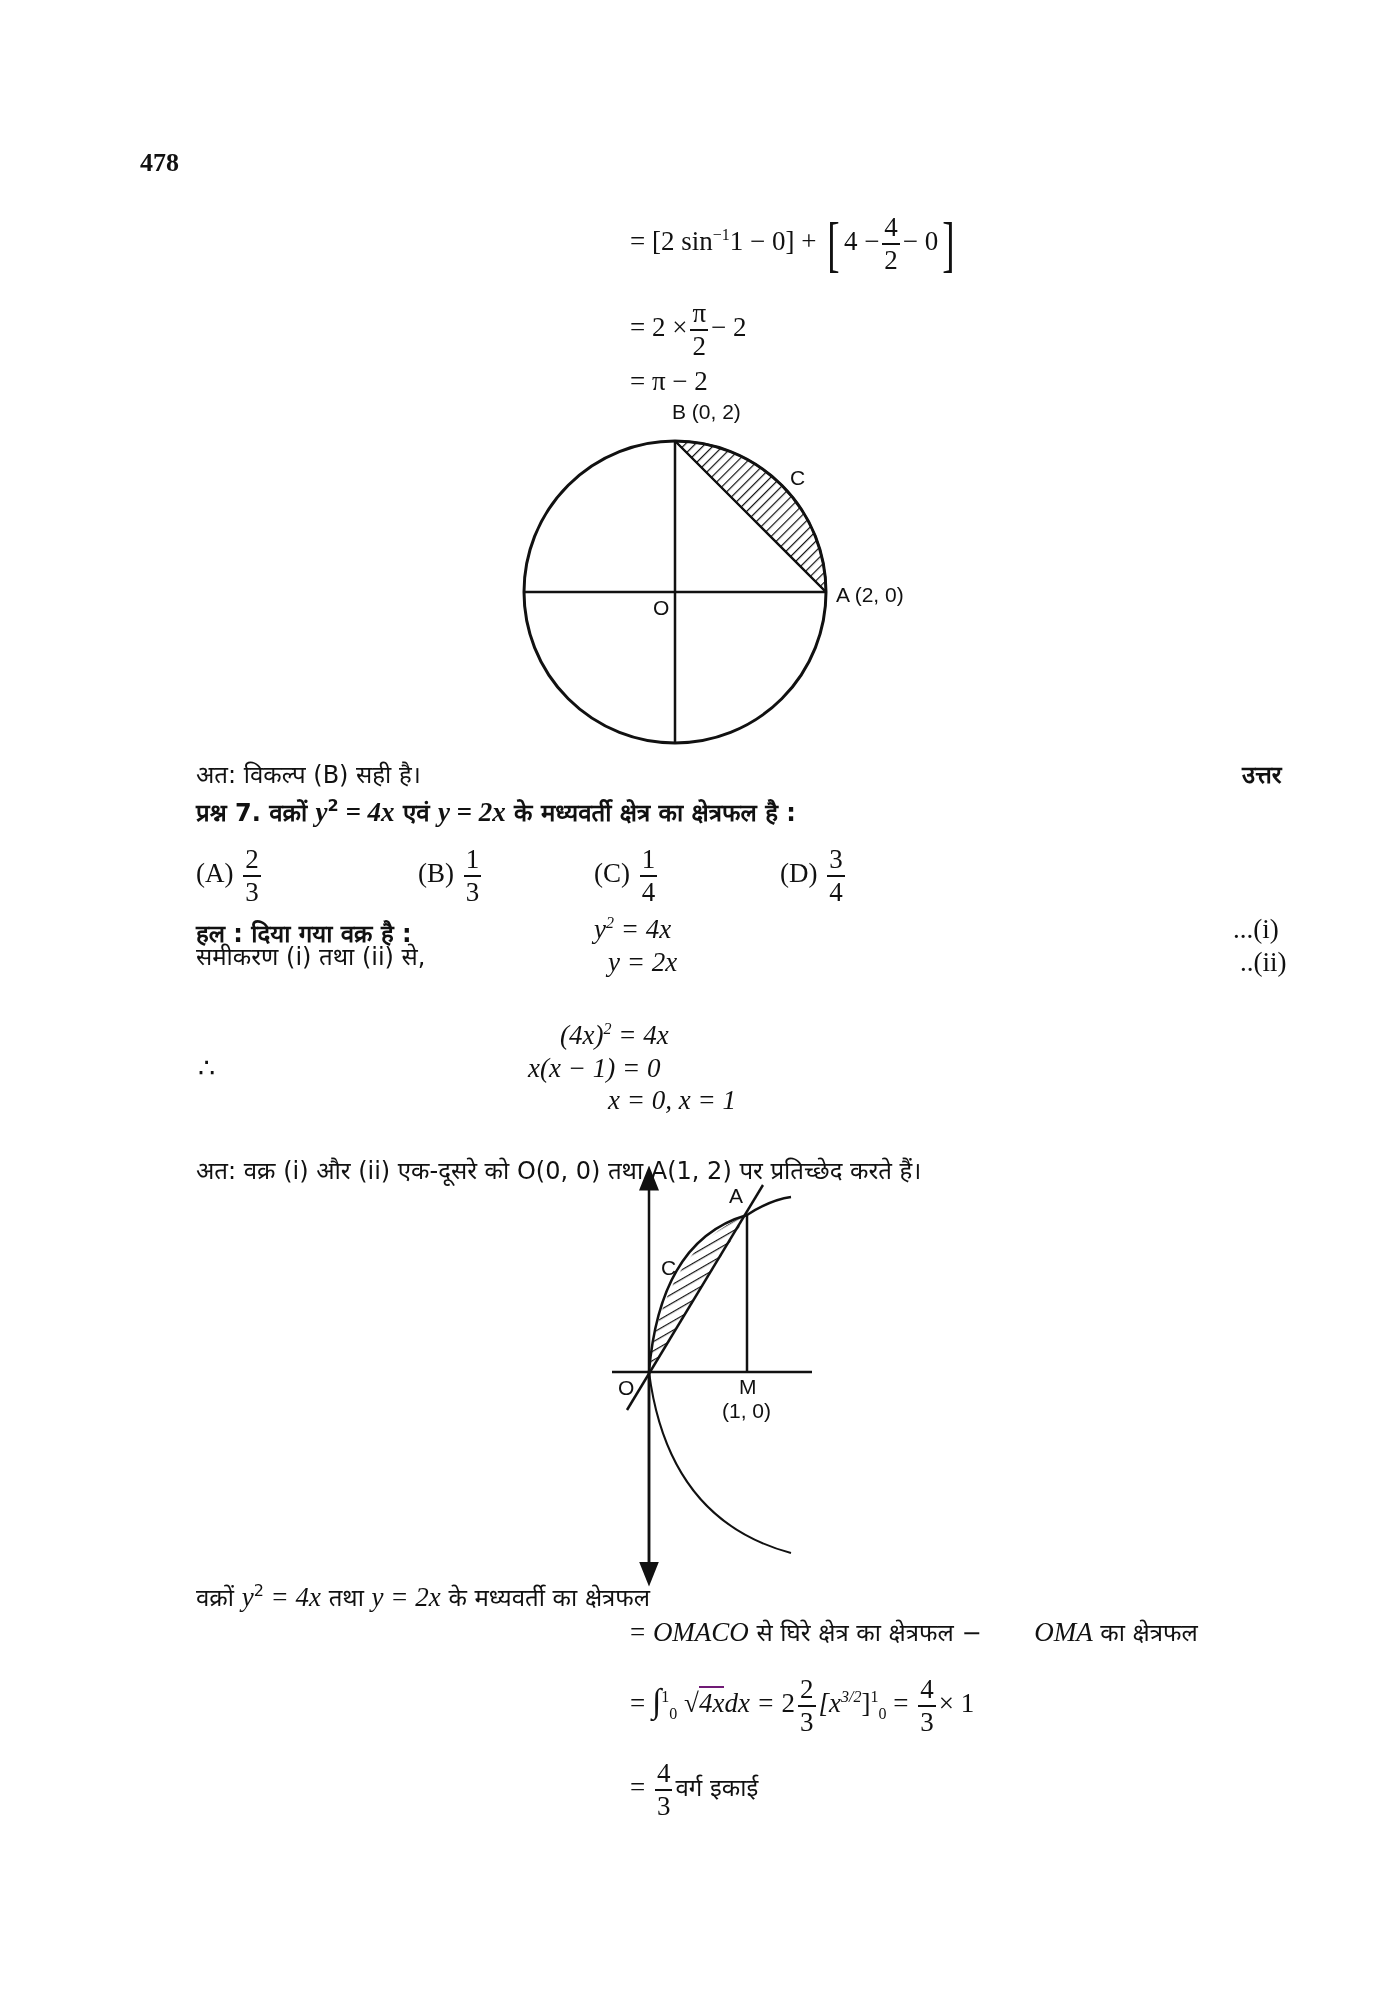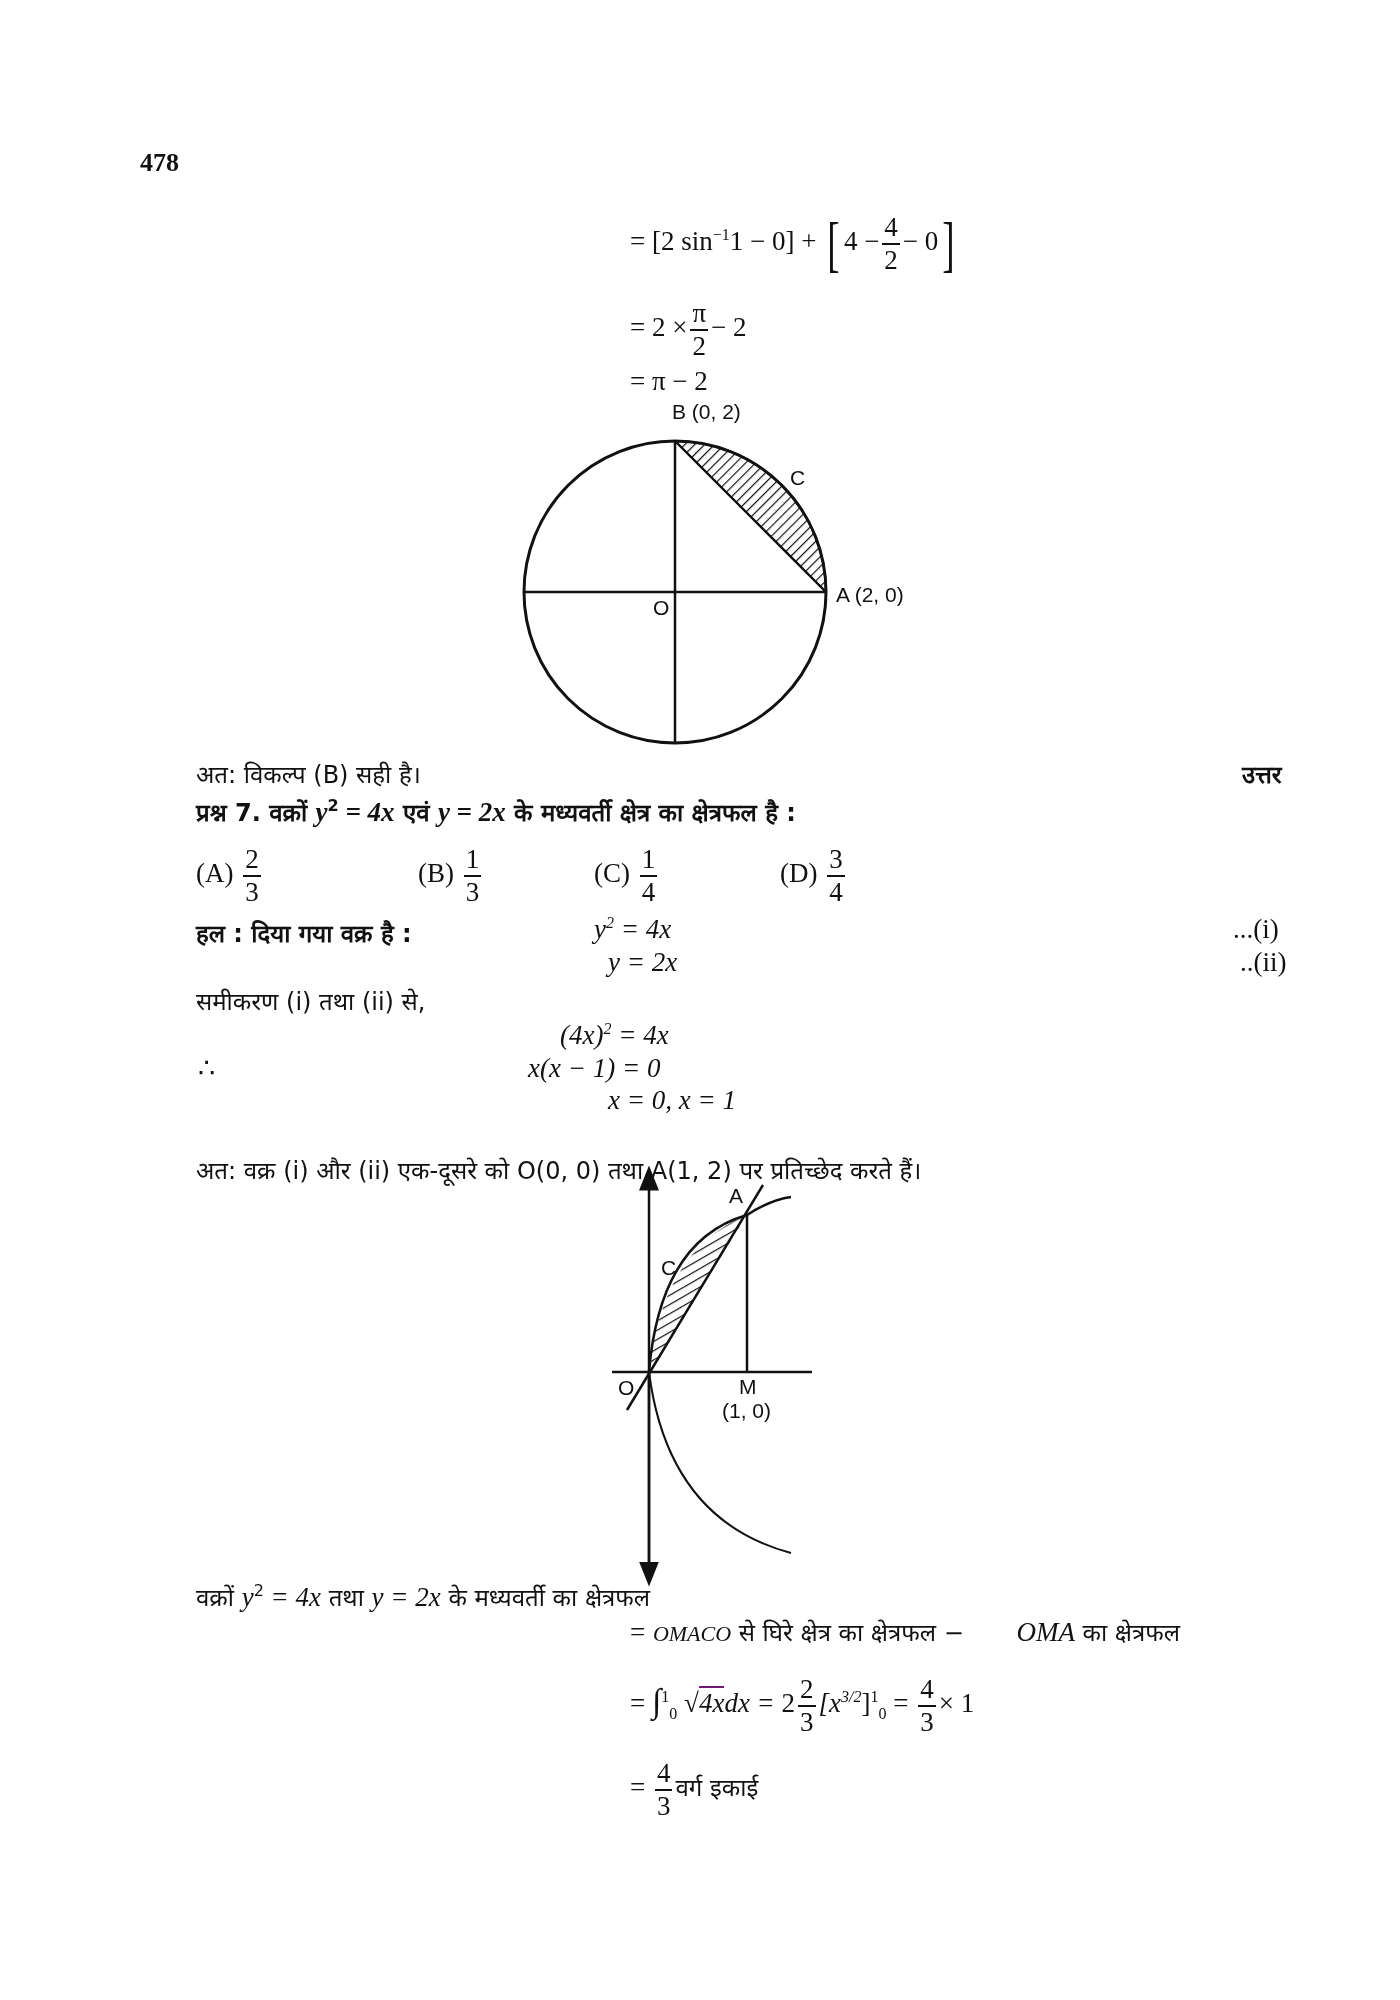--- a/index.html
+++ b/index.html
@@ -126,21 +126,21 @@
 </div>
 
 <div class="abs hi b" style="left:196px; top:916px;">हल : दिया गया वक्र है :</div>
 <div class="abs t i" style="left:594px; top:916px;">
   <span>y</span><sup>2</sup><span> = 4x</span>
 </div>
 <div class="abs t" style="left:1233px; top:916px;">...(i)</div>
 <div class="abs t i" style="left:608px; top:949px;">y = 2x</div>
 <div class="abs t" style="left:1240px; top:949px;">..(ii)</div>
 
-<div class="abs hi" style="left:196px; top:984px;">समीकरण (i) तथा (ii) से,</div>
+<div class="abs hi" style="left:196px; top:939px;">समीकरण (i) तथा (ii) से,</div>
 
 <div class="abs t i" style="left:560px; top:1022px;">
   <span>(4x)</span><sup>2</sup><span> = 4x</span>
 </div>
 <div class="abs t" style="left:198px; top:1055px;">∴</div>
 <div class="abs t i" style="left:528px; top:1055px;">x(x − 1) = 0</div>
 <div class="abs t i" style="left:608px; top:1087px;">x = 0, x = 1</div>
 
 <div class="abs hi" style="left:196px; top:1153px;">अत: वक्र (i) और (ii) एक-दूसरे को O(0, 0) तथा A(1, 2) पर प्रतिच्छेद करते हैं।</div>
 
@@ -153,21 +153,21 @@
 <div class="abs hi" style="left:196px; top:1580px;">
   <span>वक्रों</span>
   <span class="i" style="font-family:'Liberation Serif',serif;font-size:27px;">y</span><sup>2</sup><span class="i" style="font-family:'Liberation Serif',serif;font-size:27px;"> = 4x</span>
   <span>तथा</span>
   <span class="i" style="font-family:'Liberation Serif',serif;font-size:27px;">y = 2x</span>
   <span>के मध्यवर्ती का क्षेत्रफल</span>
 </div>
 
 <div class="abs hi" style="left:630px; top:1615px;">
   <span style="font-family:'Liberation Serif',serif;font-size:27px;">=</span>
-  <span class="i" style="font-family:'Liberation Serif',serif;font-size:22px;">OMACO</span>
+  <span class="i" style="font-family:'Liberation Serif',serif;font-size:27px;">OMACO</span>
   <span>से घिरे क्षेत्र का क्षेत्रफल −</span>
   <span class="i" style="font-family:'Liberation Serif',serif;font-size:27px;margin-left:45px;">OMA</span>
   <span>का क्षेत्रफल</span>
 </div>
 
 <div class="abs t" style="left:630px; top:1676px;">
   <span>=</span>
   <span style="font-size:34px;">∫</span><sup>1</sup><sub>0</sub>
   <span>√</span><span class="i" style="border-top:2px solid #701a75;">4x</span><span class="i">dx =</span>
   <span>2</span><span class="frac">

